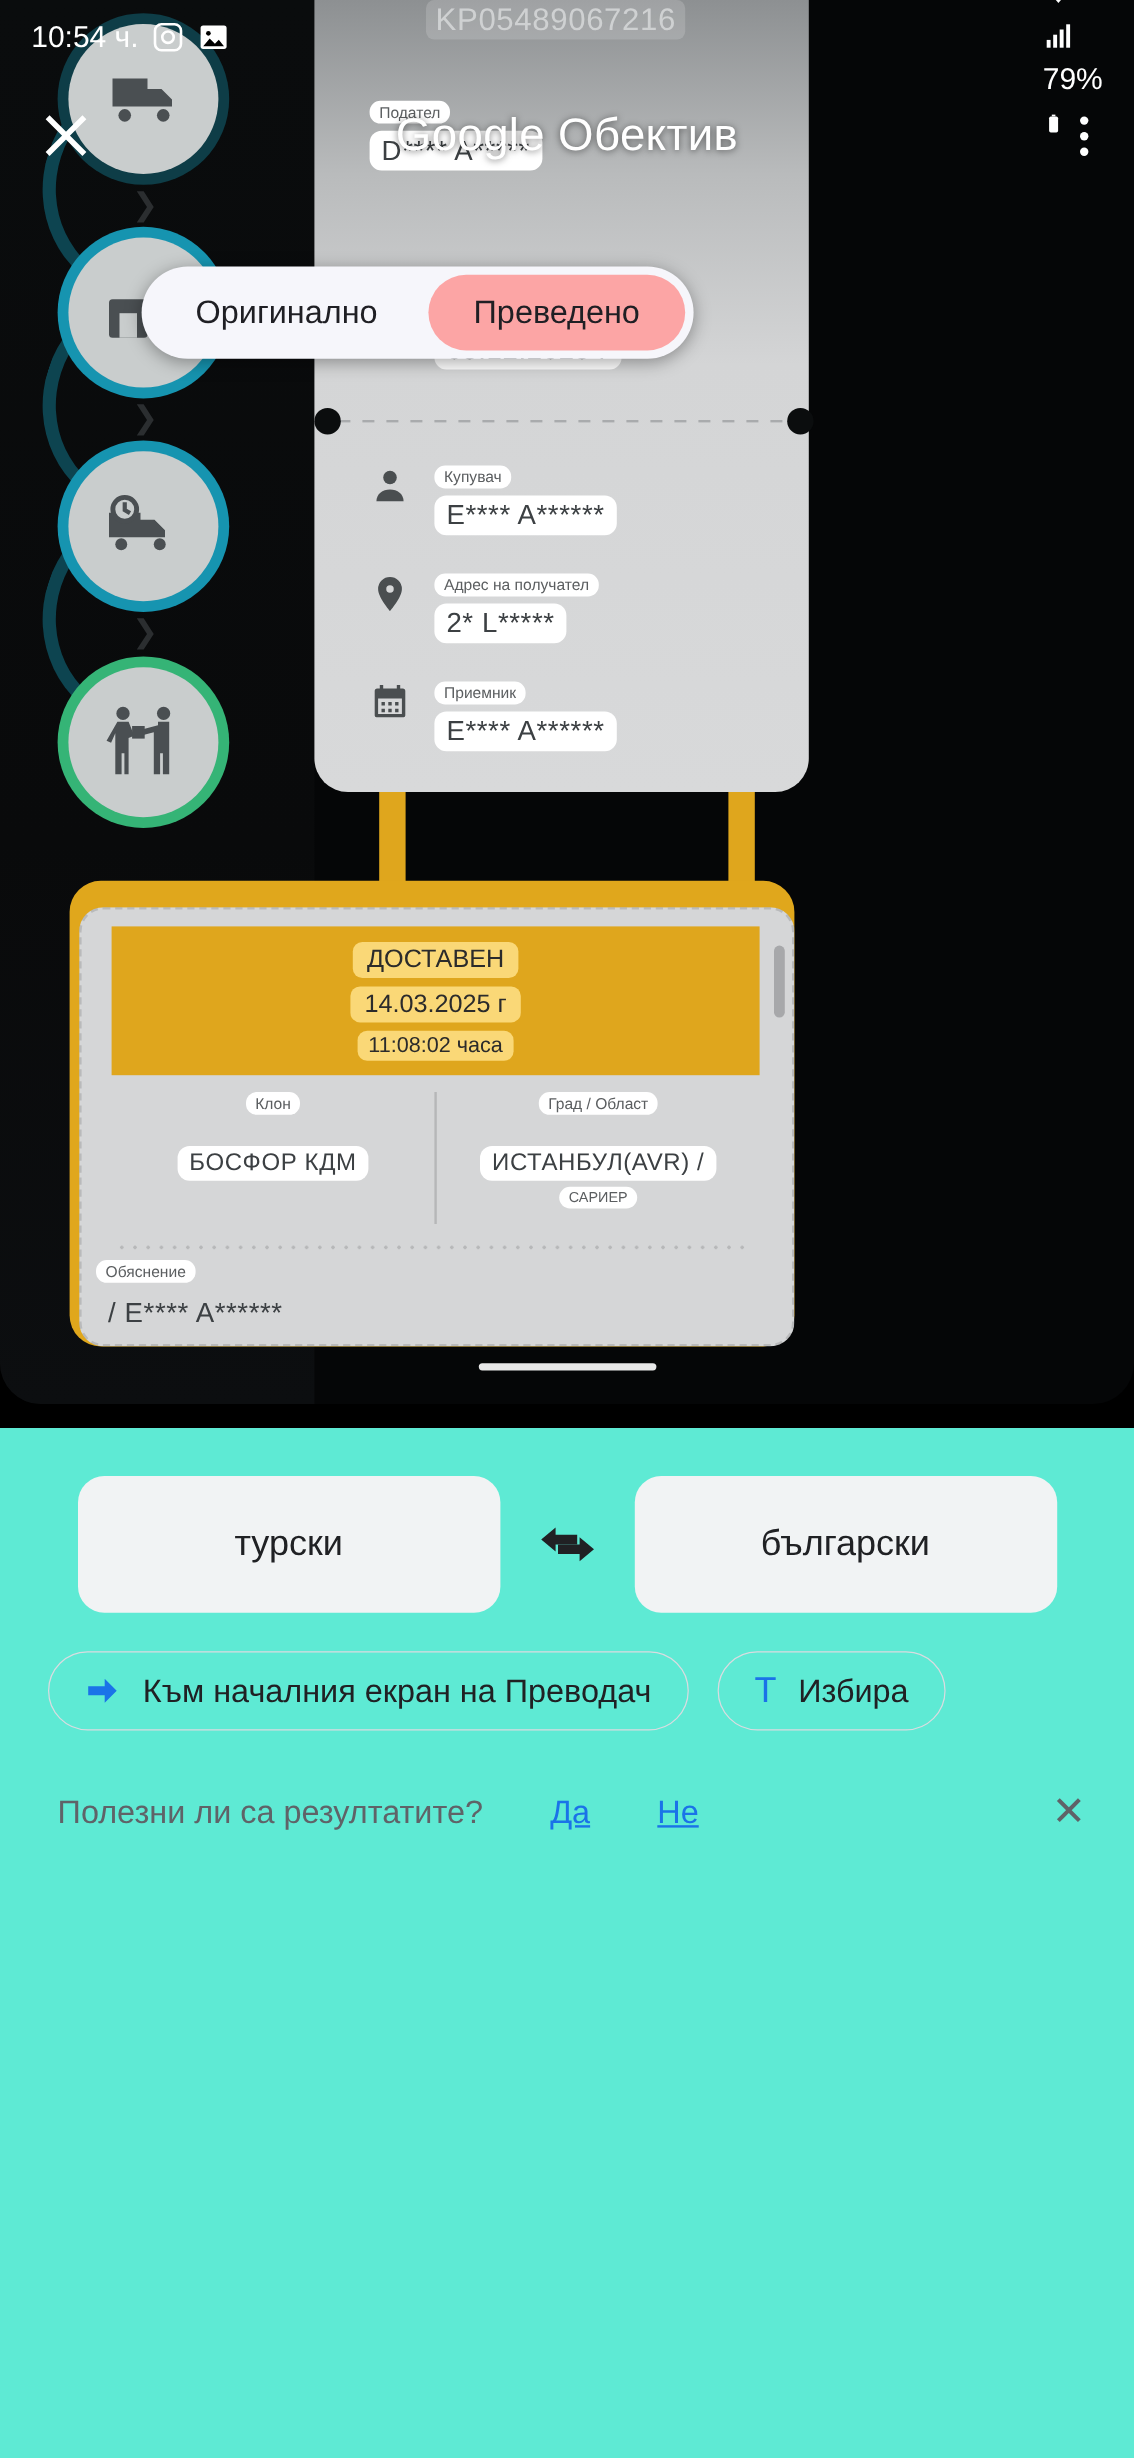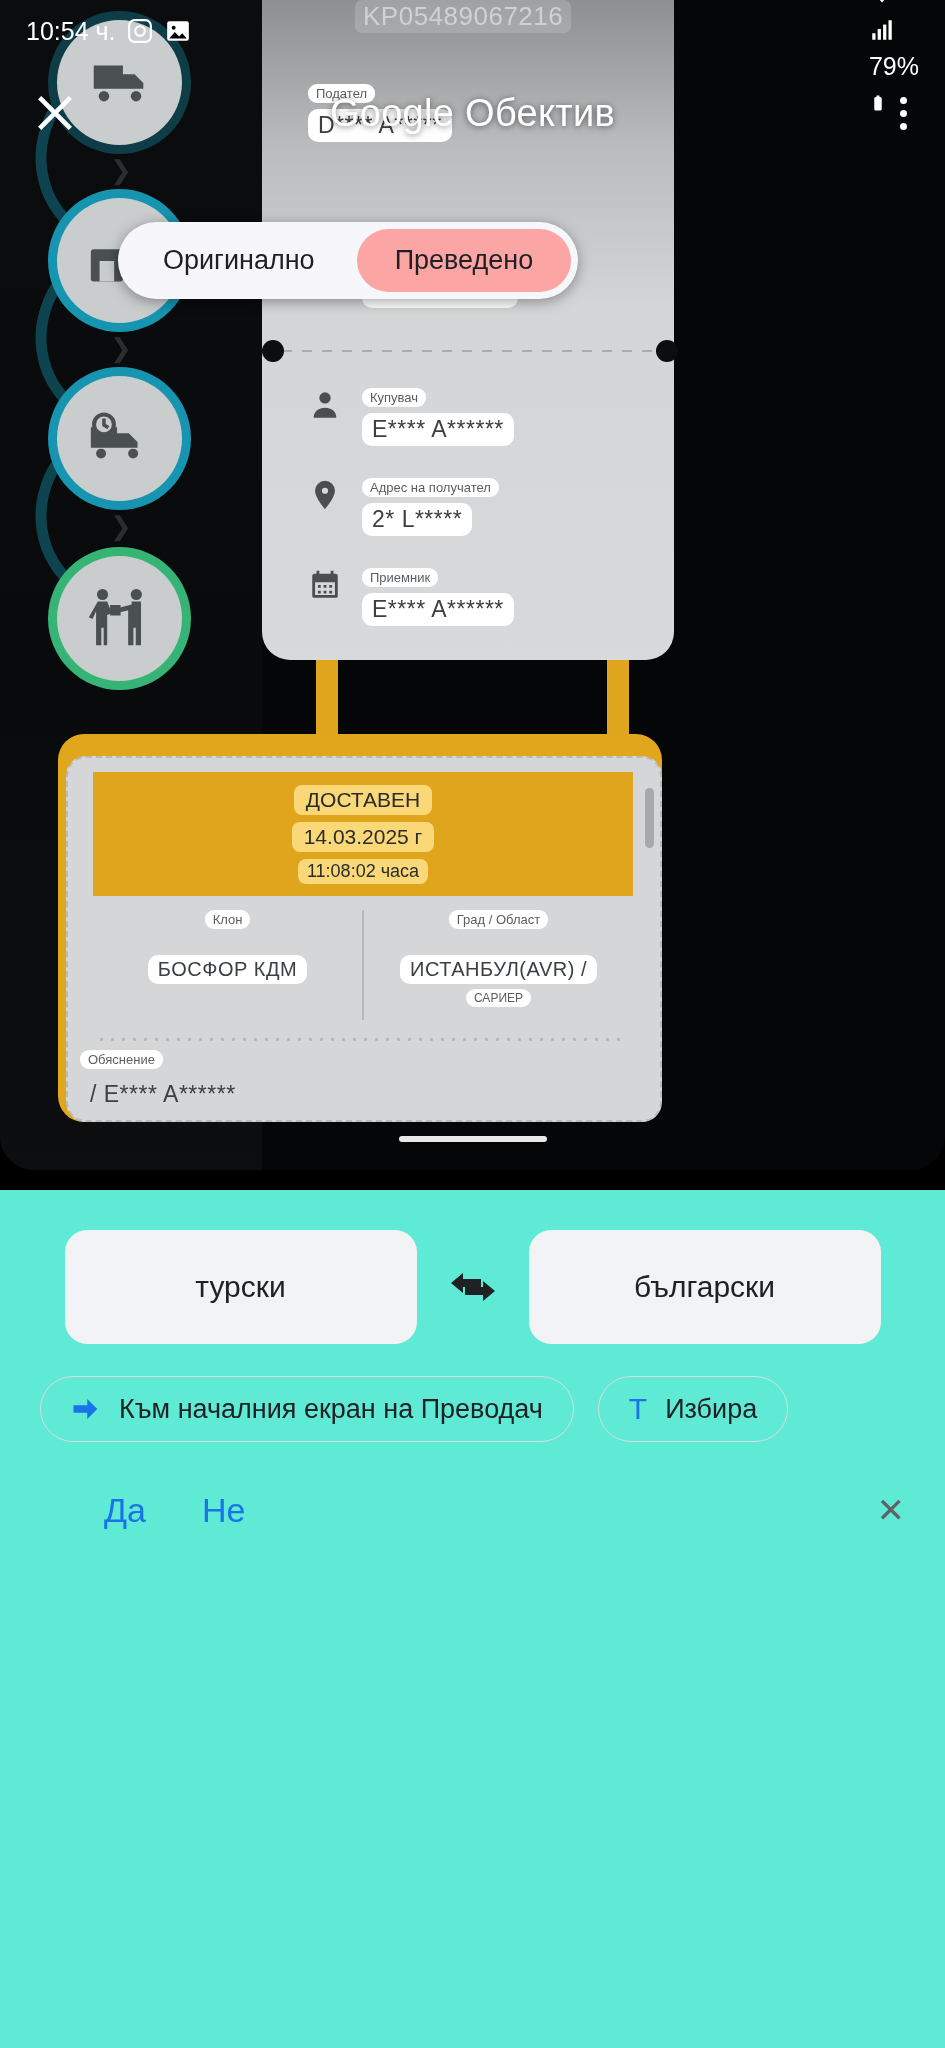--- a/index.html
+++ b/index.html
@@ -185,21 +185,21 @@
     font-size: 27px; color: #202124; white-space: nowrap;
   }
   .action-btn .glyph { color: #1a73e8; font-size: 30px; display: flex; align-items: center; }
   .action-btn .glyph svg { width: 30px; height: 26px; fill: #1a73e8; }
 
   .feedback {
     position: absolute; top: 288px; left: 0; width: 945px; height: 64px;
     display: flex; align-items: center; gap: 0; padding-left: 48px; padding-right: 40px;
   }
   .fb-q { font-size: 27px; color: #5f6368; }
-  .fb-yes, .fb-no { font-size: 34px; color: #1a73e8; margin-left: 56px; }
+  .fb-yes, .fb-no { font-size: 27px; color: #1a73e8; margin-left: 56px; text-decoration: underline; }
   .fb-x { margin-left: auto; font-size: 34px; color: #5f6368; line-height: 1; }
 
   .nav-home {
     position: absolute; left: 50%; transform: translateX(-50%); bottom: 22px;
     width: 200px; height: 6px; border-radius: 4px; background: #c8c9ca;
   }
 </style>
 </head>
 <body>
 
@@ -425,20 +425,21 @@
         </span>
         <span>Към началния екран на Преводач</span>
       </div>
       <div class="action-btn">
         <span class="glyph">T</span>
         <span>Избира</span>
       </div>
     </div>
 
     <div class="feedback">
+      <span class="fb-q">Полезни ли са резултатите?</span>
       <span class="fb-yes">Да</span>
       <span class="fb-no">Не</span>
       <span class="fb-x">✕</span>
     </div>
 
     <div class="nav-home"></div>
   </div>
 </div>
 
 </body></html>

